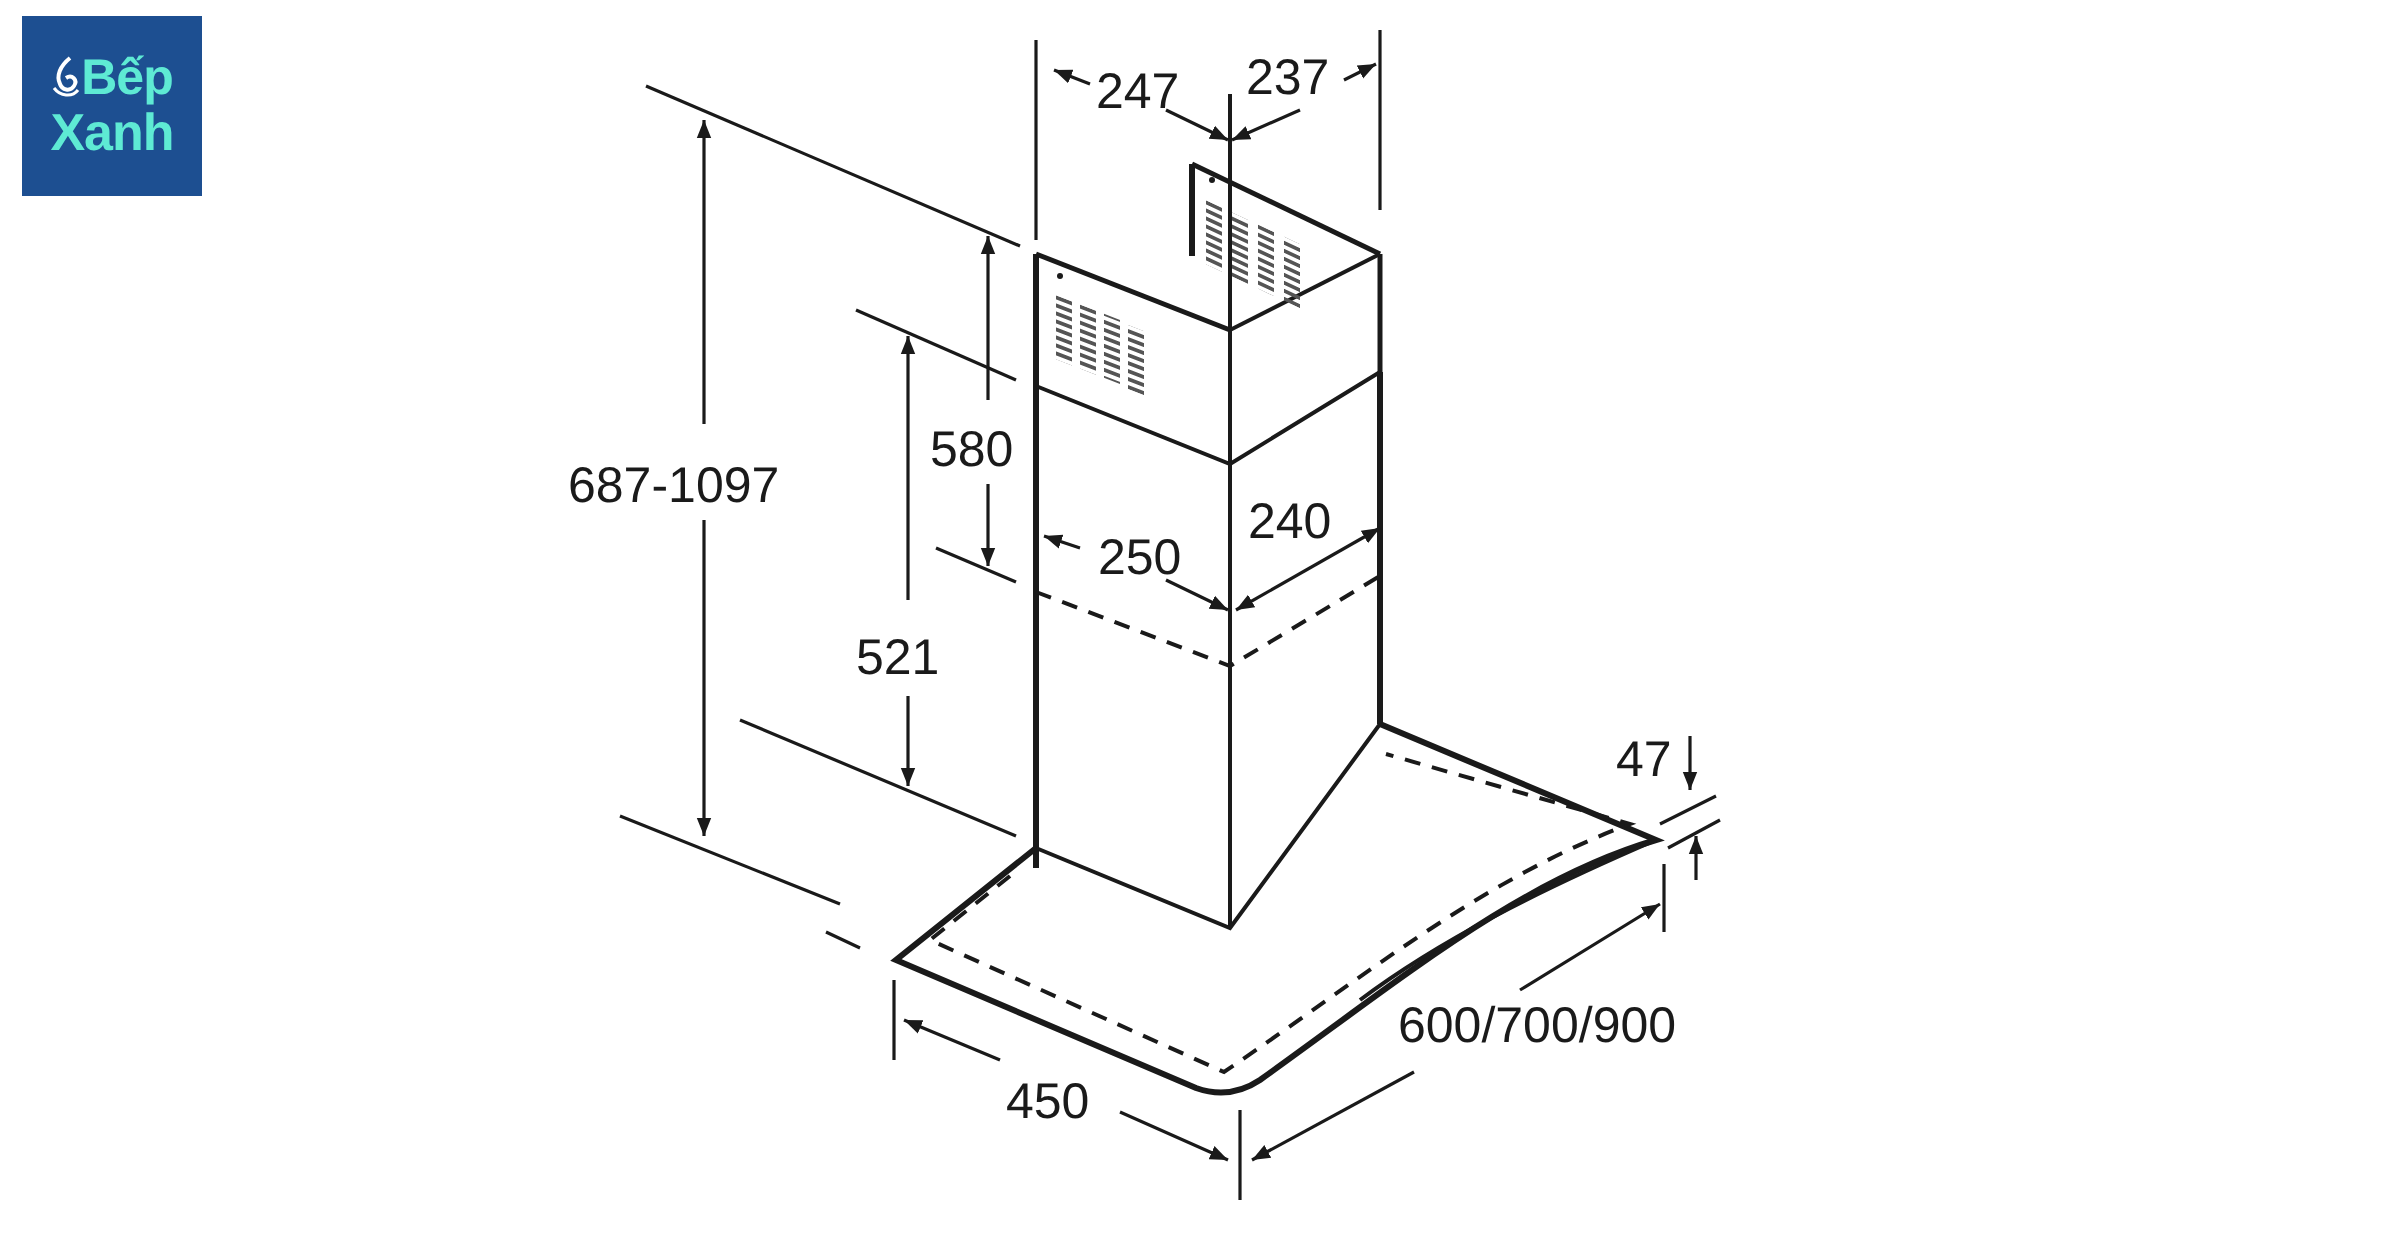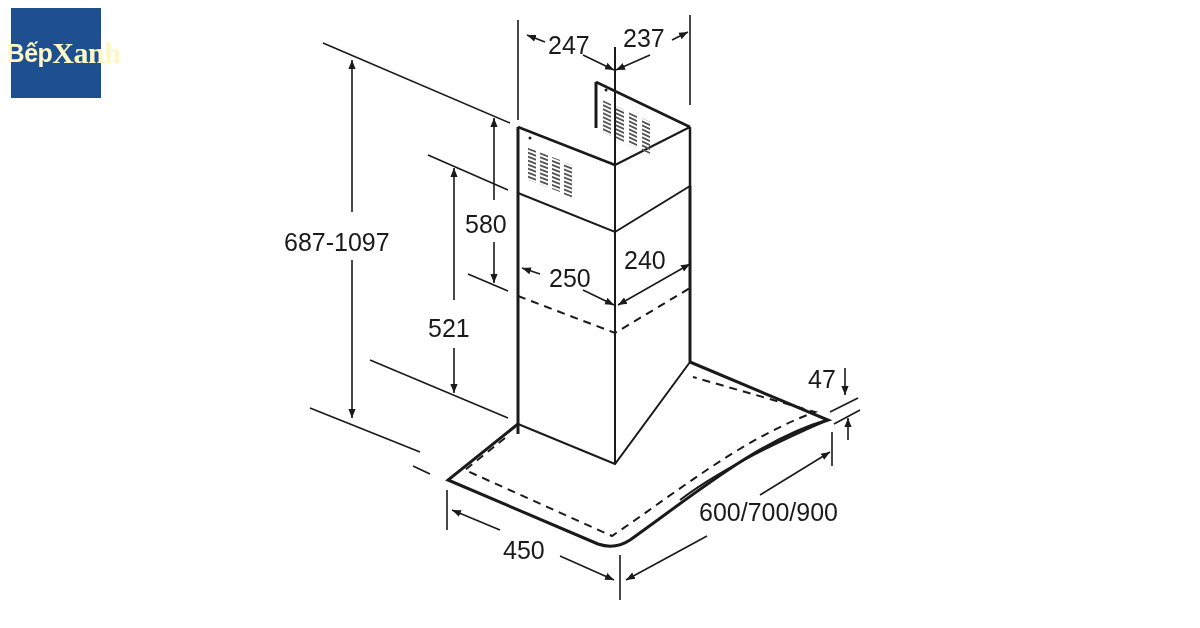--- a/index.html
+++ b/index.html
@@ -1,23 +1,23 @@
 <!DOCTYPE html>
 <html><head>
   <meta charset="utf-8">
   <style>
     html, body { margin: 0; padding: 0; background: #ffffff; }
     body { width: 1200px; height: 628px; position: relative; overflow: hidden; font-family: "Liberation Sans", sans-serif; }
     .logo {
       position: absolute; left: 11px; top: 8px; width: 90px; height: 90px;
-      background: #1d4f91; color: #fef9c3; box-sizing: border-box;
-      display: flex; flex-direction: row; justify-content: center; align-items: center;
+      background: #1d4f91; color: #5eead4; box-sizing: border-box;
+      display: flex; flex-direction: column; justify-content: center; align-items: center;
     }
     .logo-row1 { display: flex; align-items: center; font-weight: bold; font-size: 25px; line-height: 26px; letter-spacing: -0.5px; }
-    .logo-row2 { font-weight: bold; font-size: 30px; line-height: 28px; letter-spacing: -0.5px; font-family: Liberation Serif, serif; }
+    .logo-row2 { font-weight: bold; font-size: 26px; line-height: 28px; letter-spacing: -0.5px; }
     .logo-mark { width: 14px; height: 22px; margin-right: 1px; }
     svg.diagram { position: absolute; left: 0; top: 0; }
     svg text { font-family: "Liberation Sans", sans-serif; font-size: 25px; fill: #1a1a1a; }
   </style>
 </head>
 <body>
 
 <div class="logo">
   <div class="logo-row1">
     <svg class="logo-mark" viewBox="0 0 14 22">

